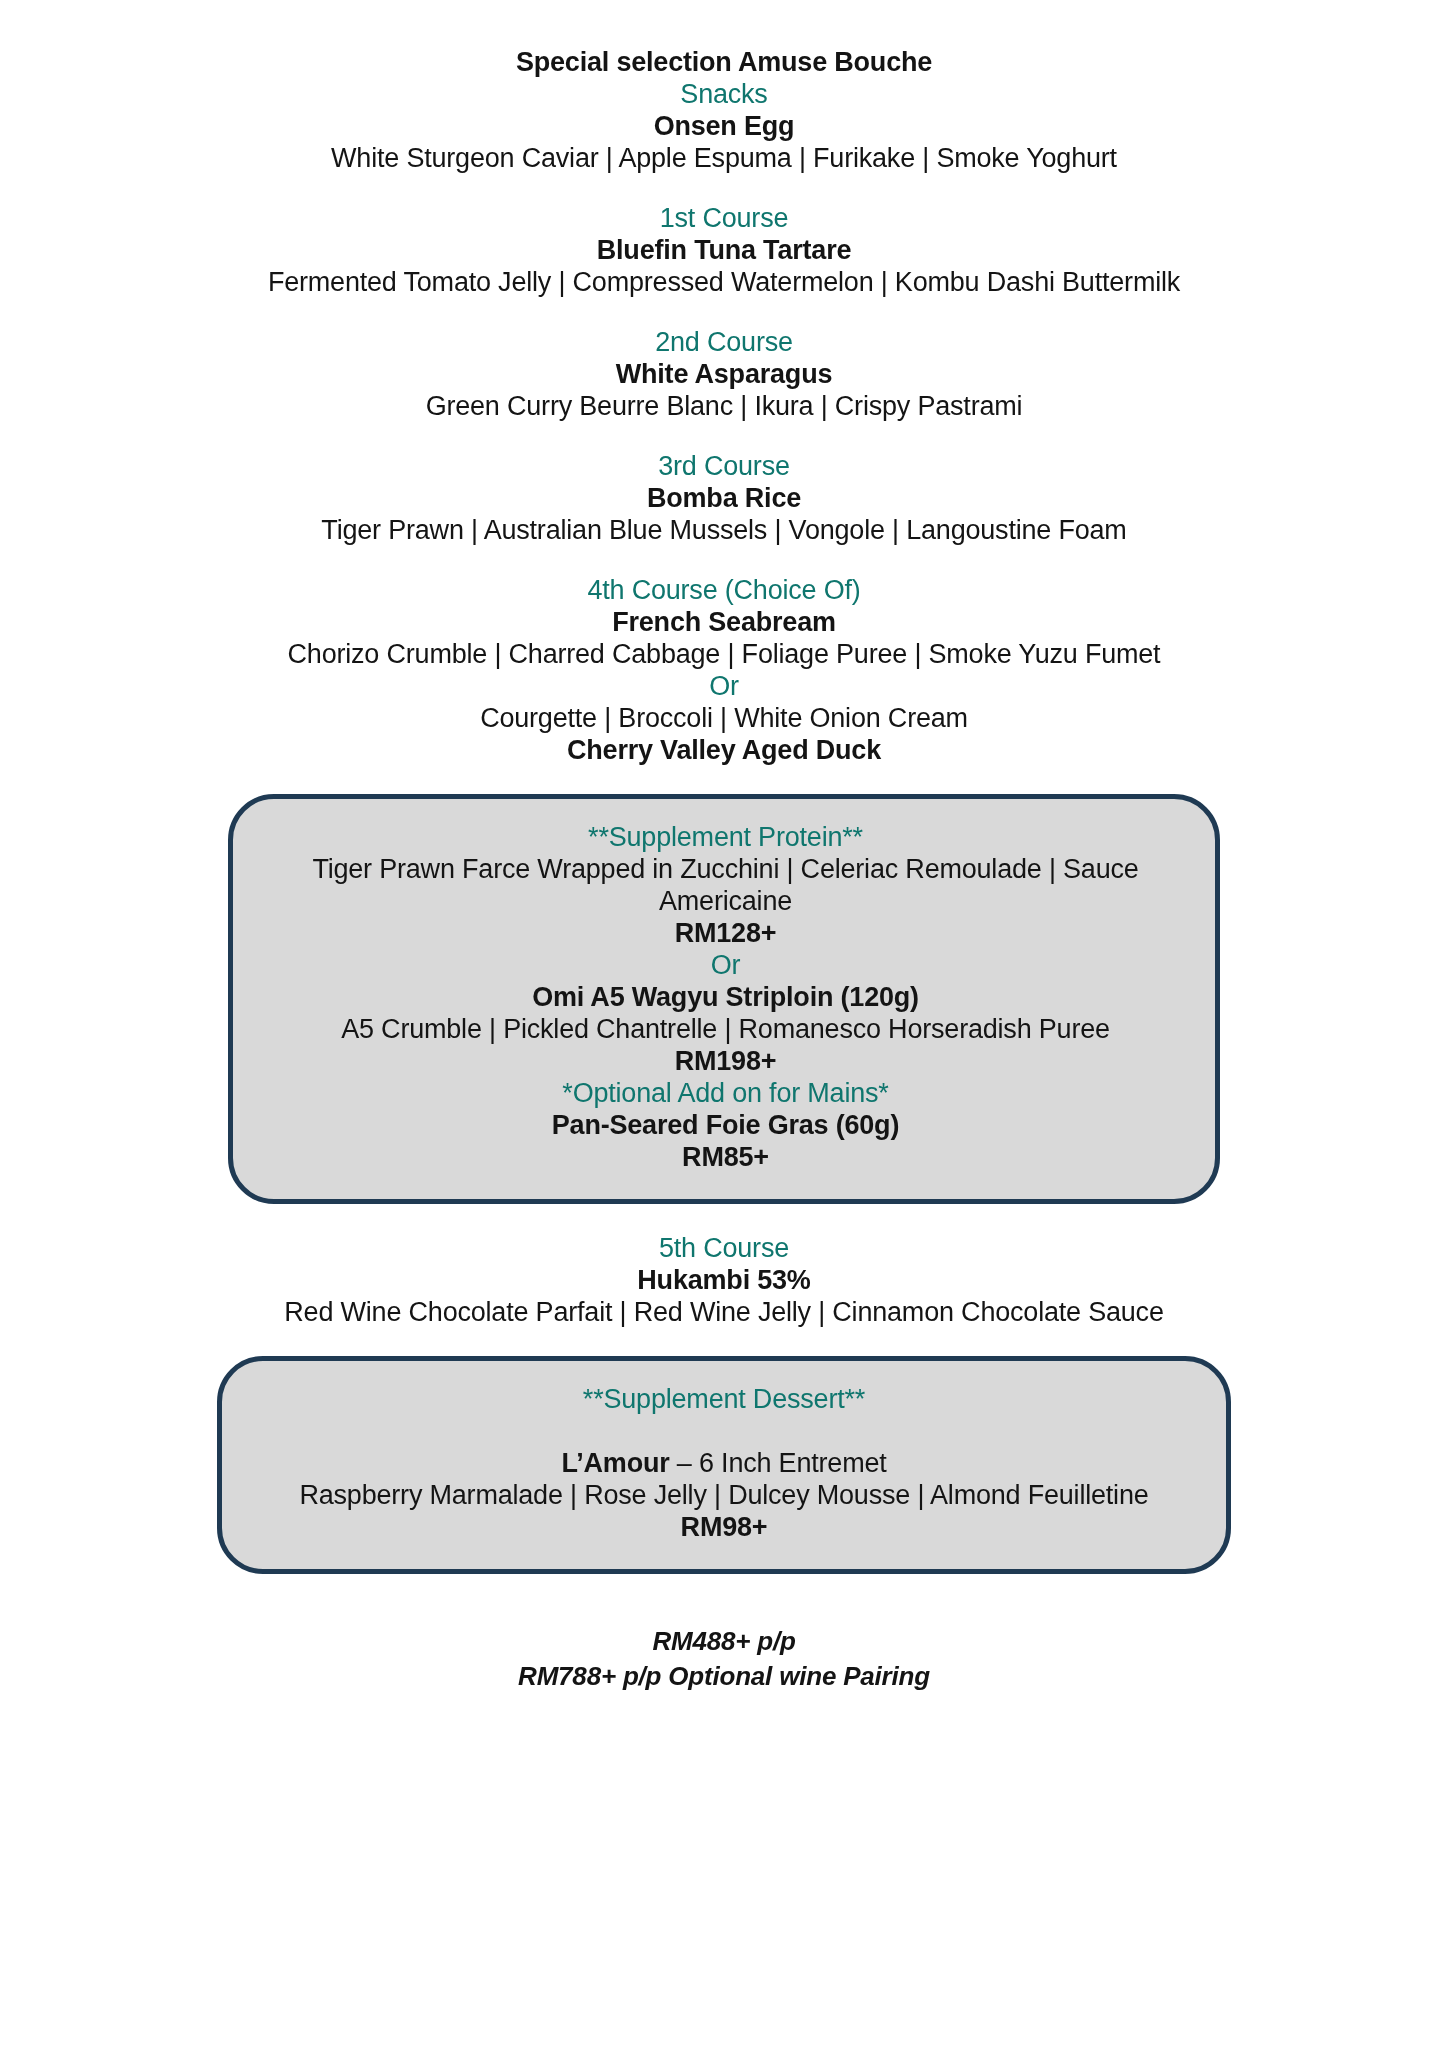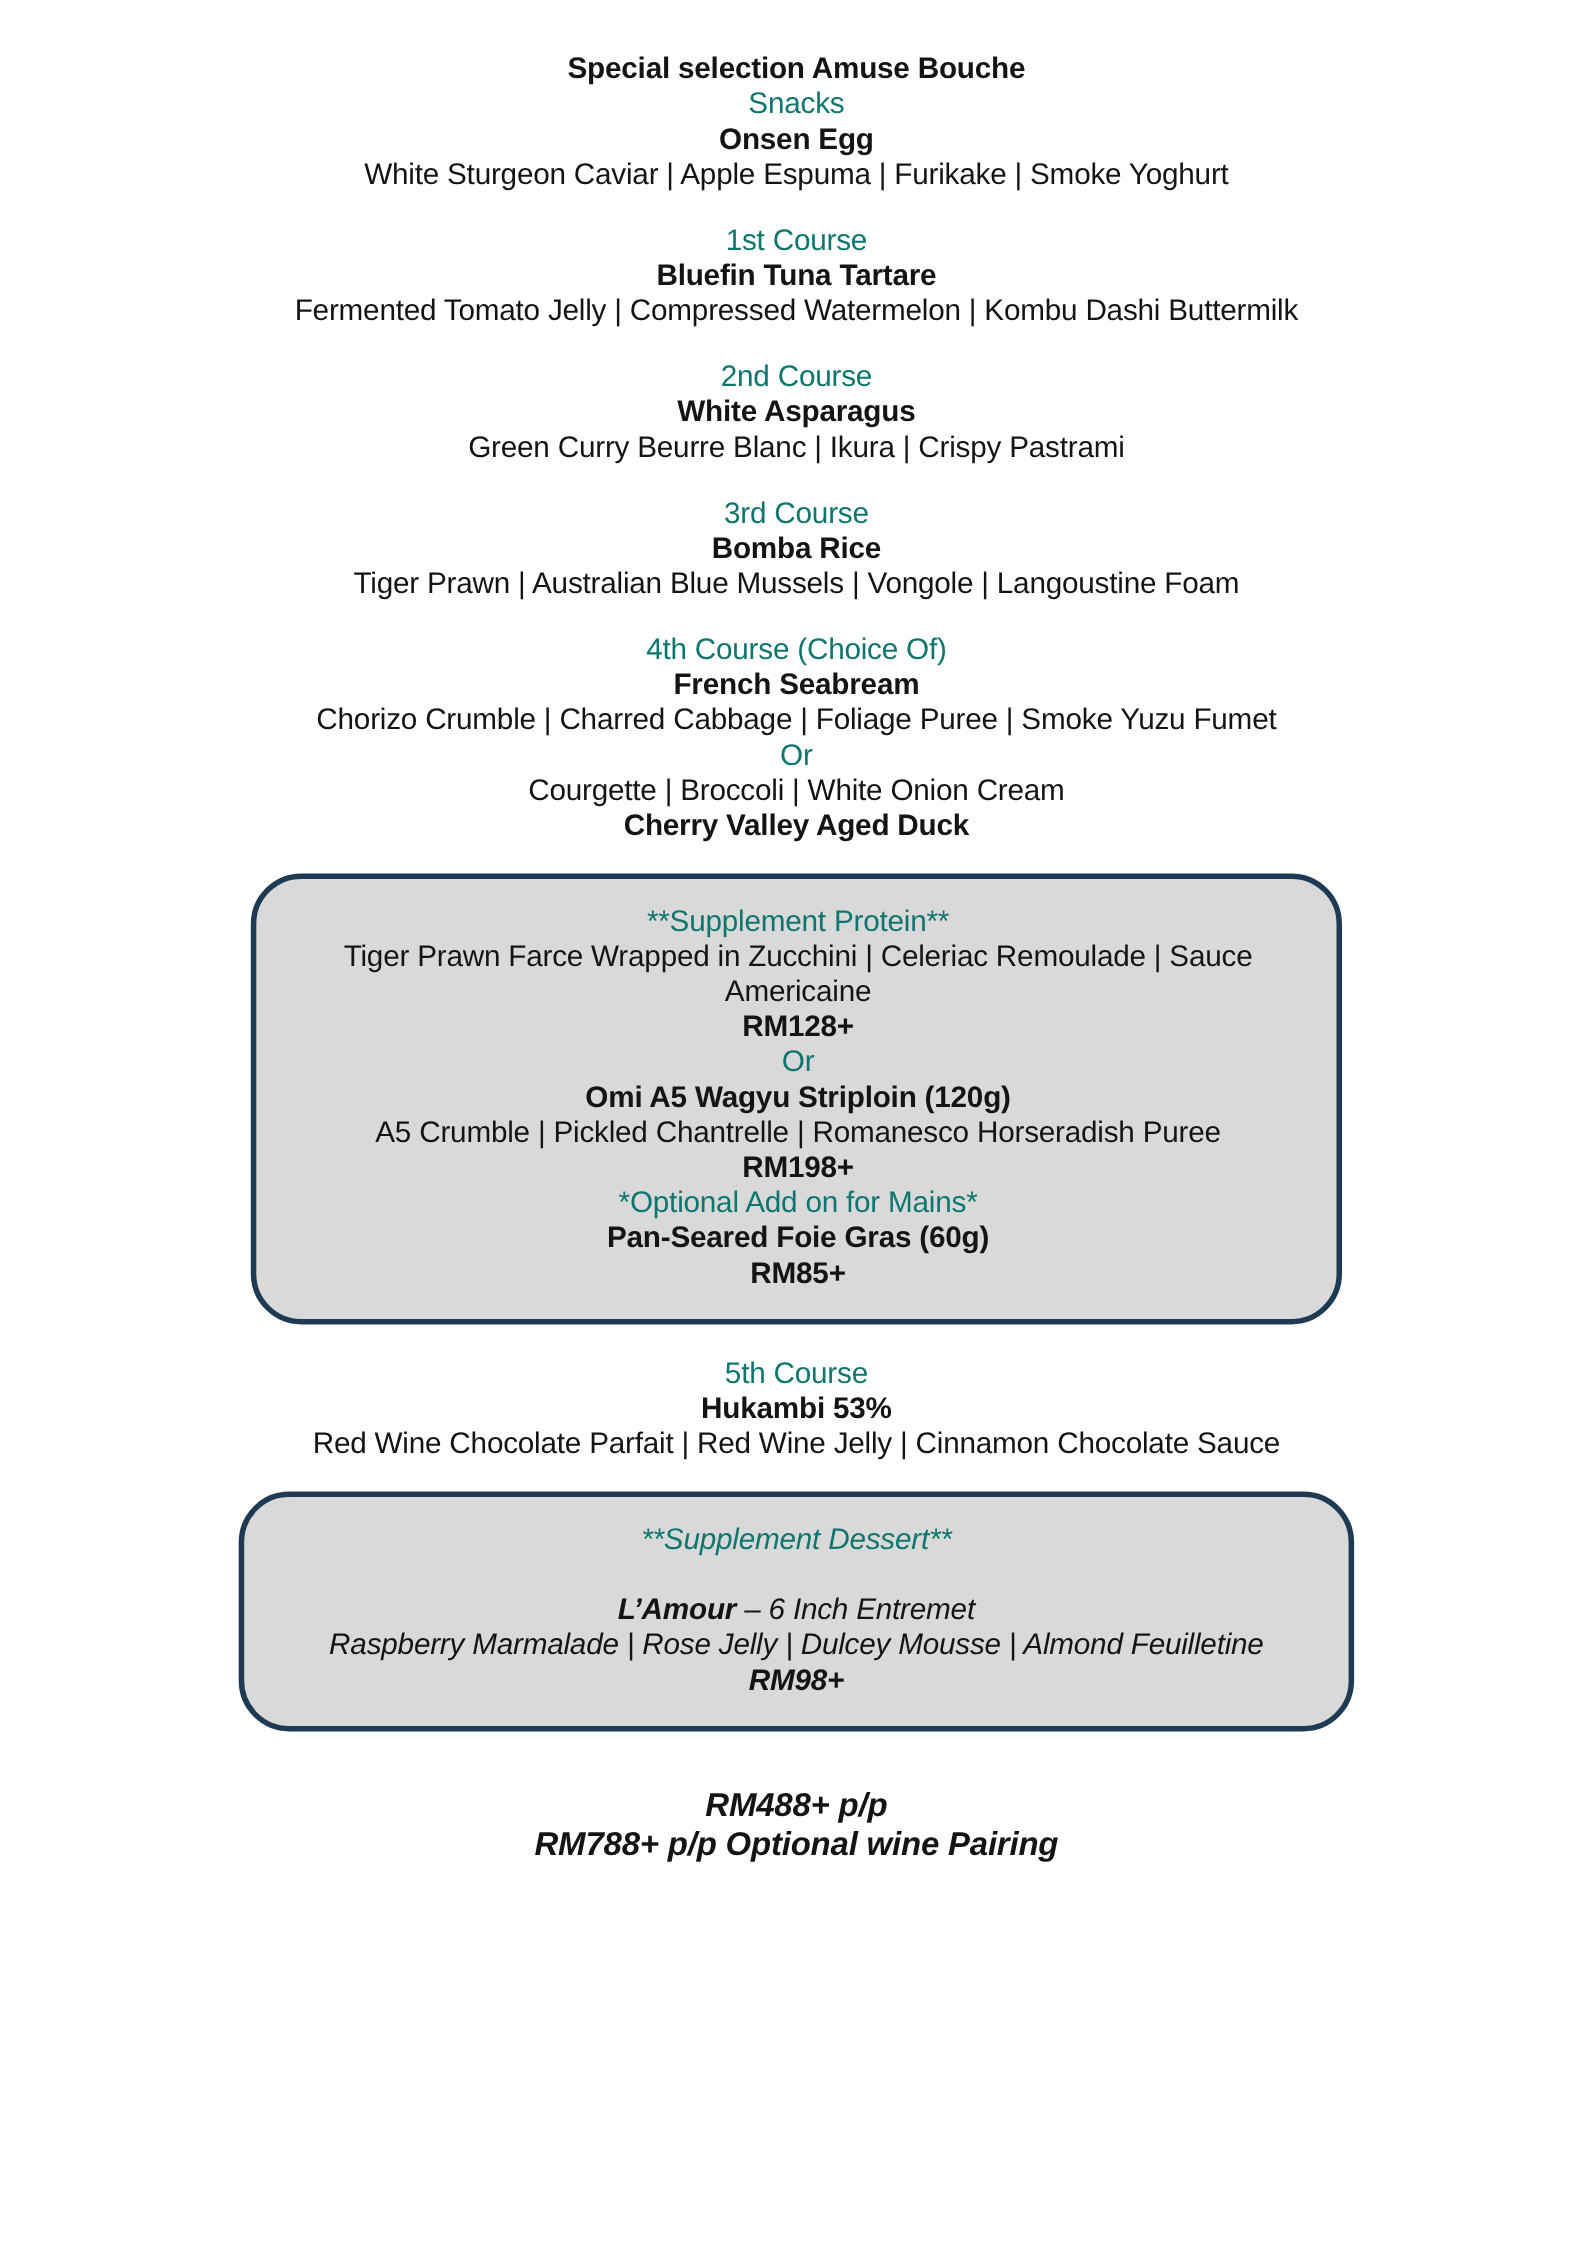--- a/index.html
+++ b/index.html
@@ -46,25 +46,25 @@
   
   .supplement-box {
     box-sizing: border-box;
     background: #D9D9D9;
     border: 5px solid #1F3A53;
     border-radius: 46px;
     margin: 10px auto 28px auto;
     padding: 22px 28px 26px 28px;
   }
   .box-protein { width: 992px; padding-left: 31px; }
-  .box-dessert { width: 1014px; font-style: italic; }
+  .box-dessert { width: 1014px; }
   
   .pricing {
     margin-top: 50px;
-    font-size: 30px;
+    font-size: 26px;
     font-weight: 700;
     font-style: italic;
   }
   .pricing .line { line-height: 35px; }
 </style>
 </head>
 <body>
 
 <div class="page">
 

